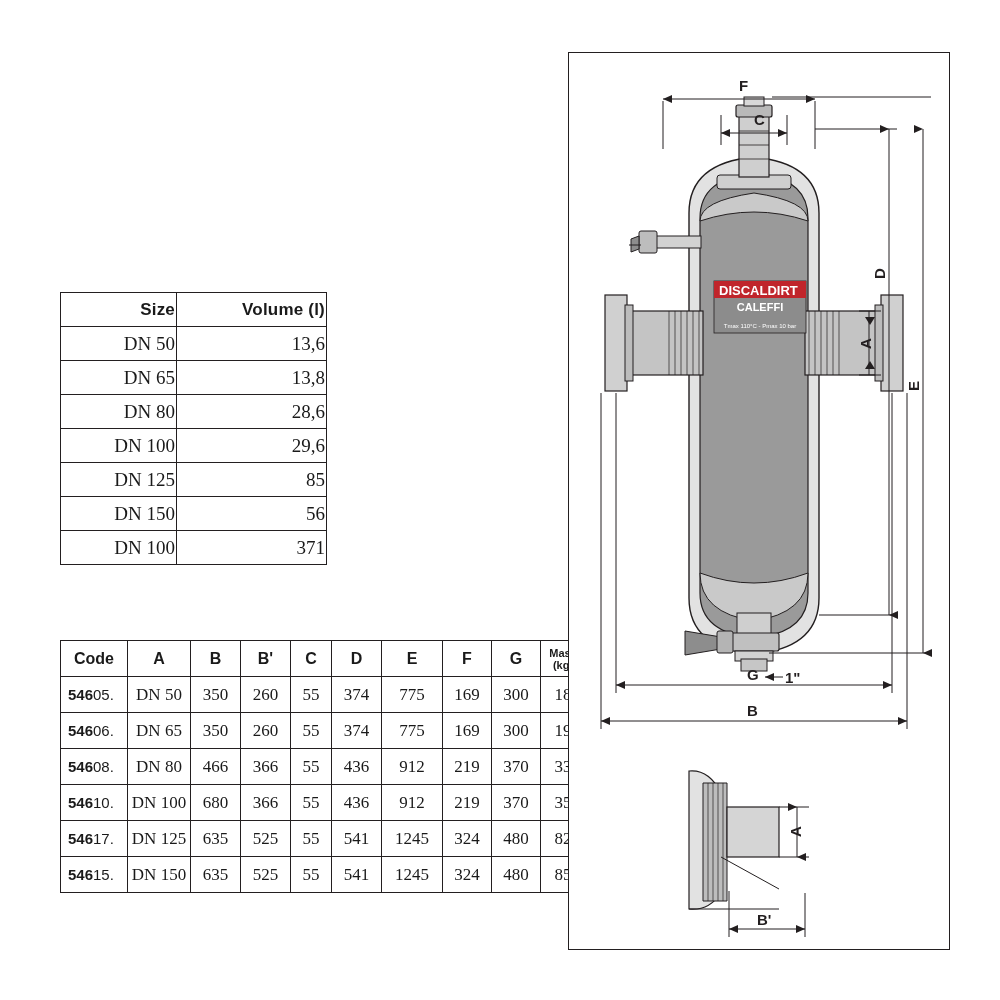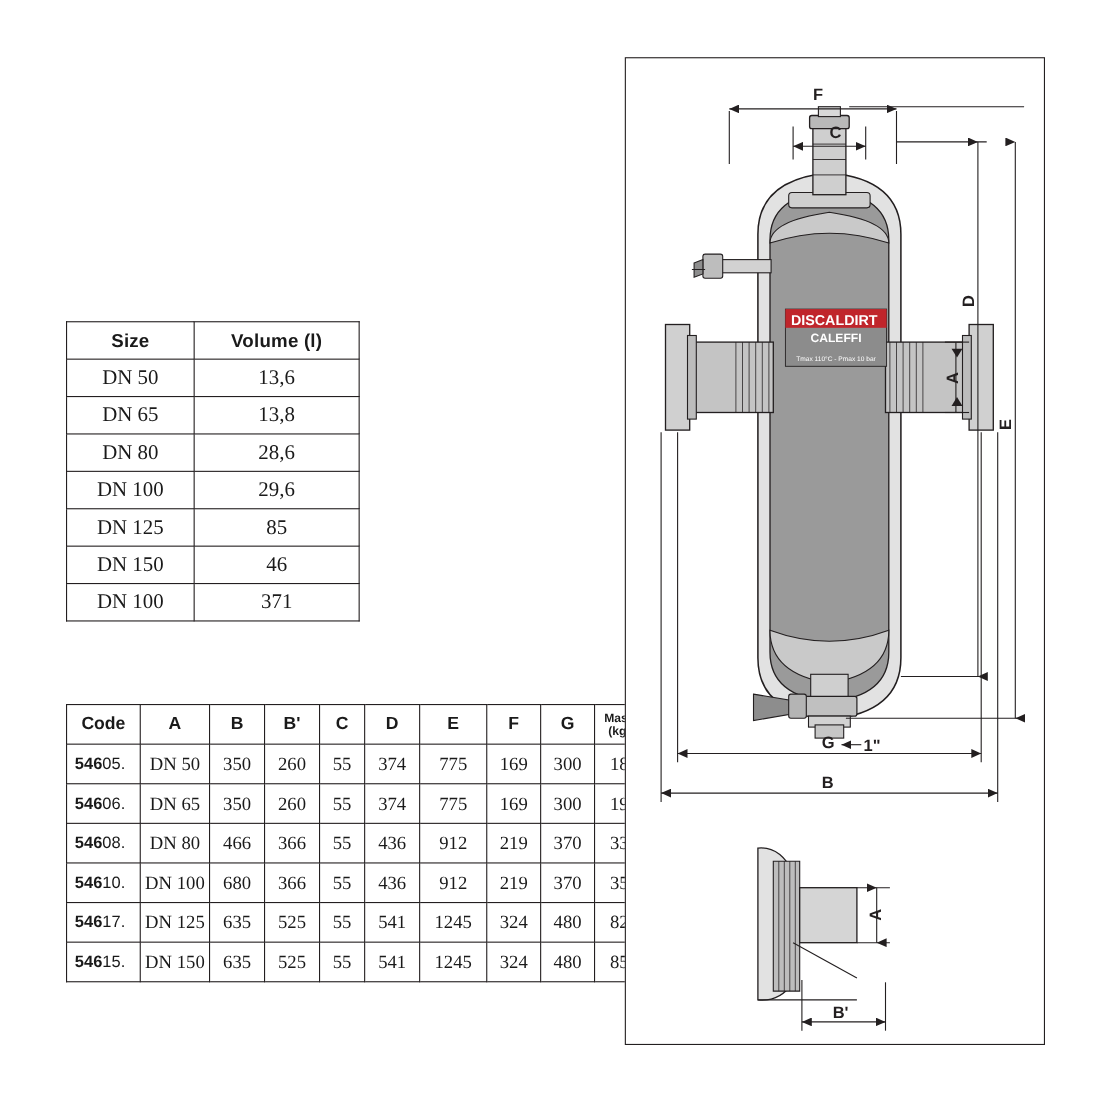--- a/index.html
+++ b/index.html
@@ -19,21 +19,21 @@
   
   #volume-table {
     position: absolute;
     left: 60px;
     top: 292px;
     border-collapse: collapse;
     font-family: "Liberation Serif", serif;
   }
   #volume-table th, #volume-table td {
     border: 1px solid #231f20;
-    text-align: center;
+    text-align: right;
     font-weight: normal;
   }
   #volume-table th {
     font-family: "Liberation Sans", sans-serif;
     font-weight: bold;
     font-size: 17px;
     height: 31px;
     letter-spacing: .2px;
   }
   #volume-table td {
@@ -138,21 +138,21 @@
     <tr>
       <td>DN 100</td>
       <td>29,6</td>
     </tr>
     <tr>
       <td>DN 125</td>
       <td>85</td>
     </tr>
     <tr>
       <td>DN 150</td>
-      <td>46</td>
+      <td>56</td>
     </tr>
     <tr>
       <td>DN 100</td>
       <td>371</td>
     </tr>
   </tbody>
 </table>
 
 <table id="dim-table">
   <thead>

